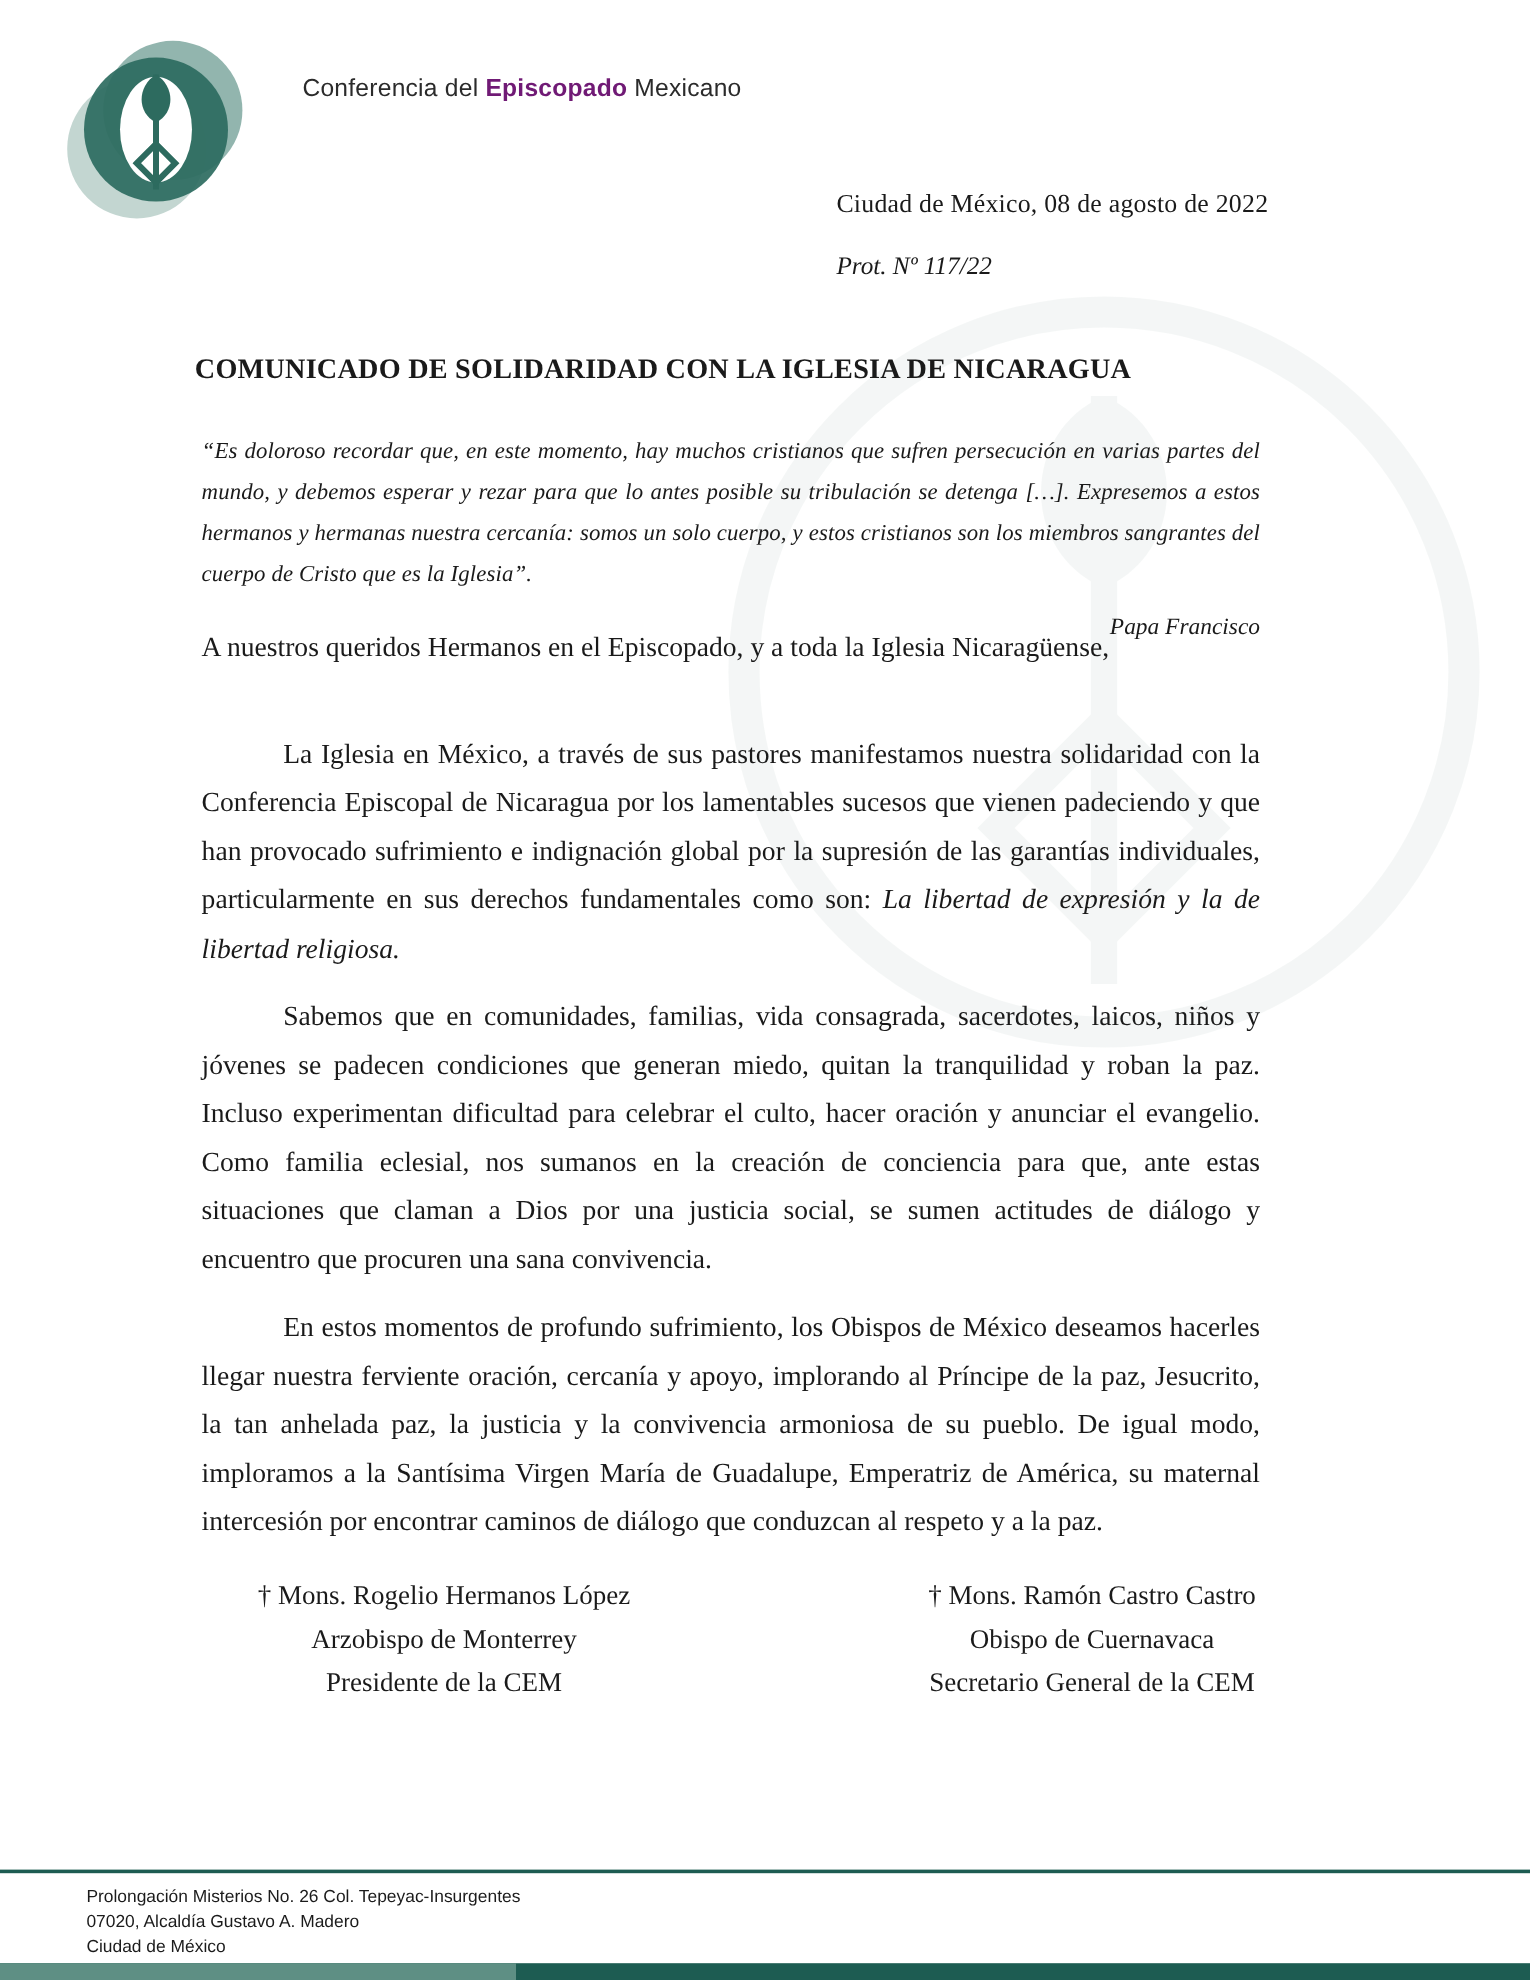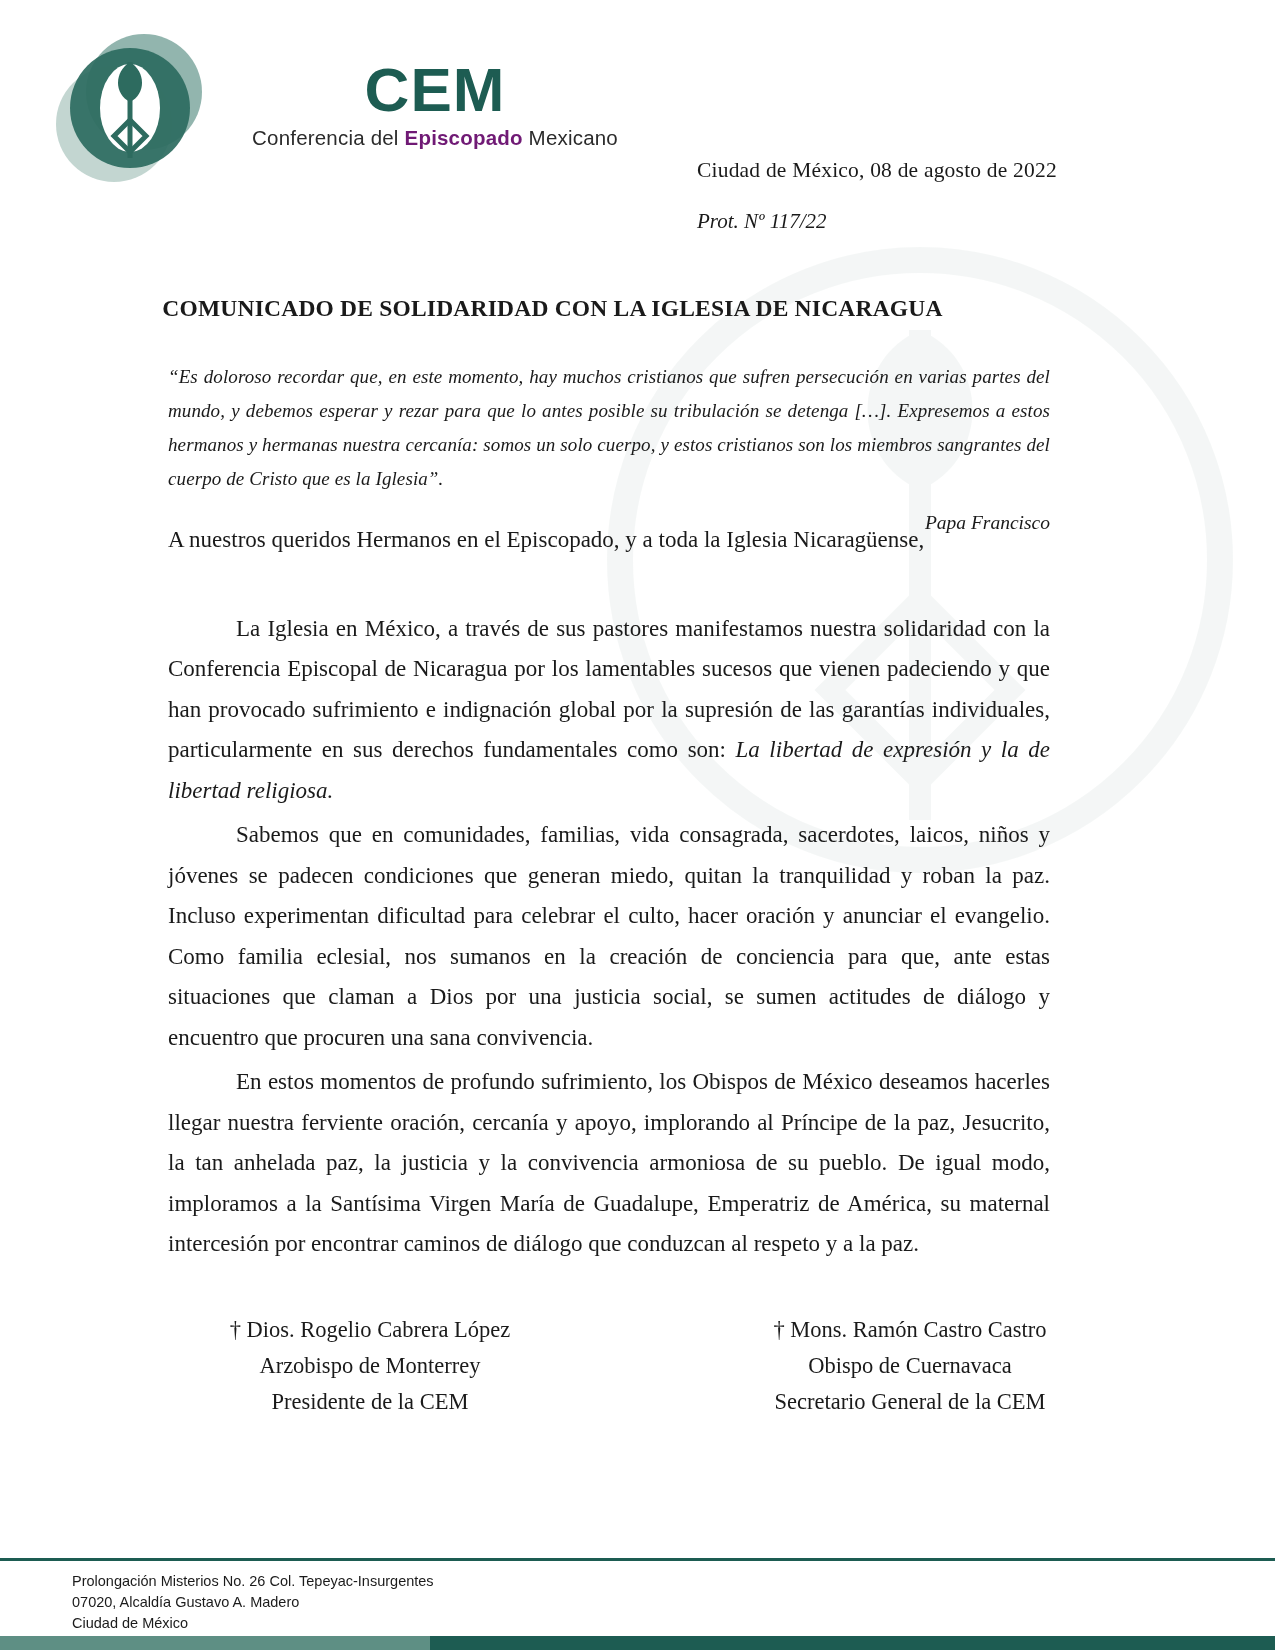--- a/index.html
+++ b/index.html
@@ -136,21 +136,21 @@
     width: 882px;
     font-size: 23px;
     line-height: 40.5px;
   }
   #salutation { margin: 0 0 48px 0; }
   .para {
     margin: 0;
     text-align: justify;
     text-indent: 68px;
   }
-  .para + .para { margin-top: 4px; }
+  .para + .para { margin-top: 16px; }
   .it { font-style: italic; }
 
   
   #signatures {
     position: absolute;
     left: 150px;
     top: 1312px;
     width: 980px;
     display: flex;
     justify-content: space-between;
@@ -228,21 +228,20 @@
       <circle cx="66" cy="96" r="58" fill="#b9cfc9" opacity="0.85"></circle>
       <circle cx="96" cy="64" r="58" fill="#7fa8a0" opacity="0.85"></circle>
       <circle cx="82" cy="80" r="60" fill="#2d6b5f" opacity="0.92"></circle>
       <ellipse cx="82" cy="80" rx="30" ry="44" fill="#ffffff"></ellipse>
       <path d="M82 34 L82 130" stroke="#2d6b5f" stroke-width="5" fill="none"></path>
       <path d="M82 34 C 66 44, 66 66, 82 74 C 98 66, 98 44, 82 34 Z" fill="#2d6b5f"></path>
       <path d="M66 108 L82 92 L98 108 L82 124 Z" fill="none" stroke="#2d6b5f" stroke-width="5"></path>
     </svg>
 
     <div id="logo-text">
-      <div id="cem-word">CEM</div>
       <div id="cem-sub"><span>Conferencia del </span><b>Episcopado</b><span> Mexicano</span></div>
     </div>
 
     <div id="meta">
       <div id="doc-date">Ciudad de México, 08 de agosto de 2022</div>
       <div id="doc-prot">Prot. Nº 117/22</div>
     </div>
   </div>
 
   <div id="doc-title">COMUNICADO DE SOLIDARIDAD CON LA IGLESIA DE NICARAGUA</div>
@@ -257,21 +256,21 @@
 
     <p class="para"><span>La Iglesia en México, a través de sus pastores manifestamos nuestra solidaridad con la Conferencia Episcopal de Nicaragua por los lamentables sucesos que vienen padeciendo y que han provocado sufrimiento e indignación global por la supresión de las garantías individuales, particularmente en sus derechos fundamentales como son: </span><span class="it">La libertad de expresión y la de libertad religiosa.</span></p>
 
     <p class="para">Sabemos que en comunidades, familias, vida consagrada, sacerdotes, laicos, niños y jóvenes se padecen condiciones que generan miedo, quitan la tranquilidad y roban la paz. Incluso experimentan dificultad para celebrar el culto, hacer oración y anunciar el evangelio. Como familia eclesial, nos sumanos en la creación de conciencia para que, ante estas situaciones que claman a Dios por una justicia social,  se sumen actitudes de diálogo y encuentro que procuren una sana convivencia.</p>
 
     <p class="para">En estos momentos de profundo sufrimiento, los Obispos de México deseamos hacerles llegar nuestra ferviente oración, cercanía y apoyo, implorando al Príncipe de la paz, Jesucrito, la tan anhelada paz, la justicia y la convivencia armoniosa de su pueblo.   De igual modo, imploramos a la Santísima Virgen María de Guadalupe, Emperatriz de América, su maternal intercesión por encontrar caminos de diálogo que conduzcan al respeto y a la paz.</p>
   </div>
 
   <div id="signatures">
     <div class="sig">
-      <div class="nm">† Dios. Rogelio Cabrera López</div>
+      <div class="nm">† Mons. Rogelio Hermanos López</div>
       <div>Arzobispo de Monterrey</div>
       <div>Presidente de la CEM</div>
     </div>
     <div class="sig">
       <div class="nm">† Mons. Ramón Castro Castro</div>
       <div>Obispo de Cuernavaca</div>
       <div>Secretario General de la CEM</div>
     </div>
   </div>
 

